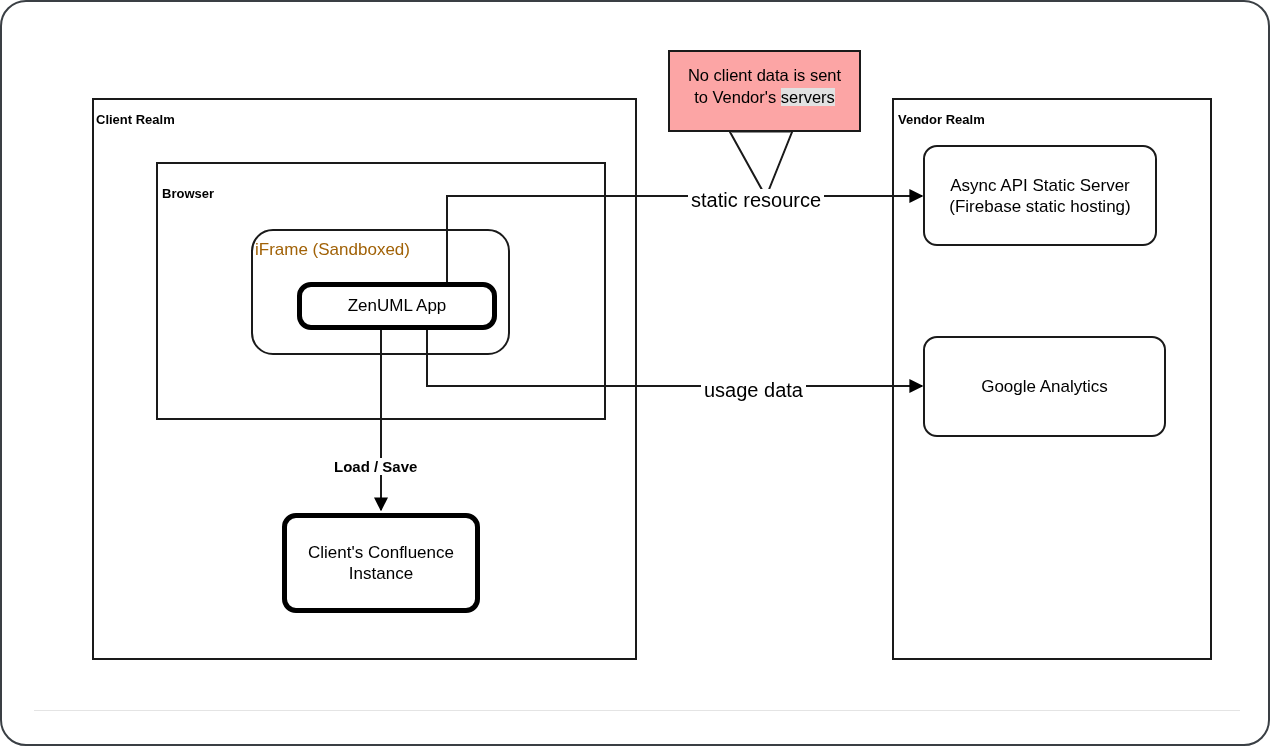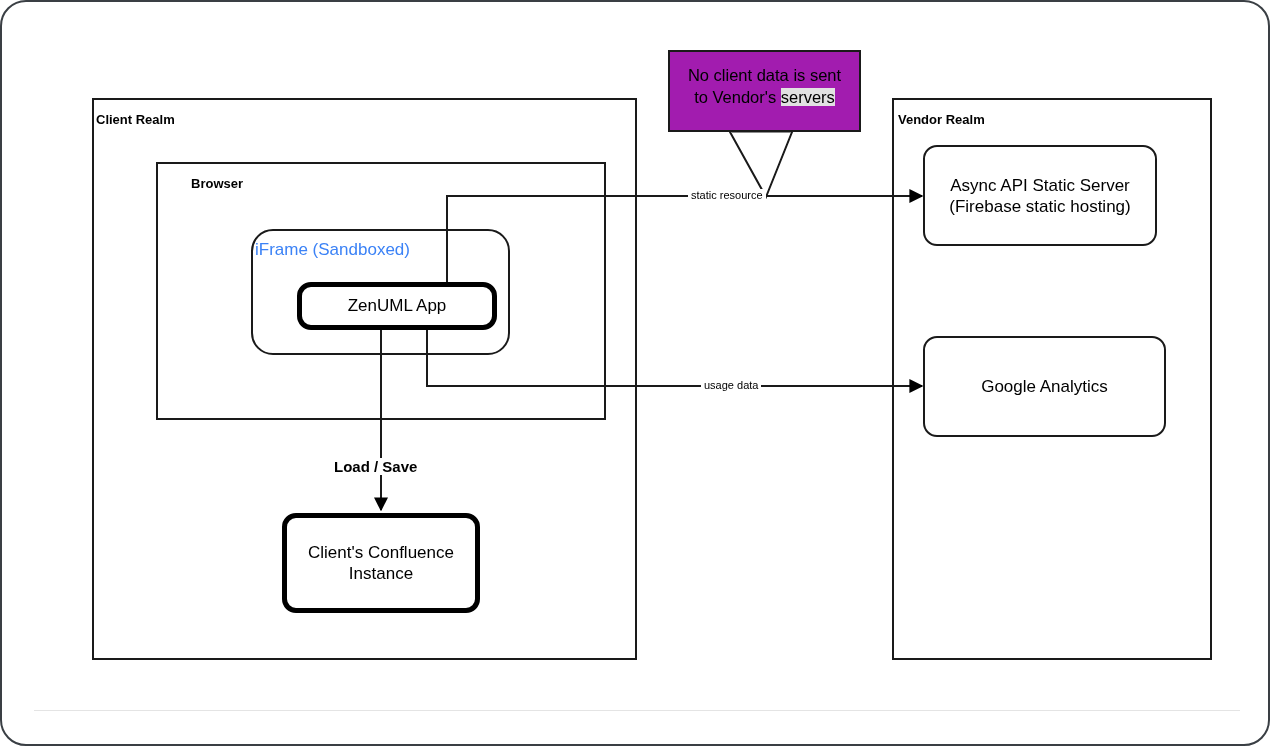--- a/index.html
+++ b/index.html
@@ -24,36 +24,36 @@
     overflow: hidden;
   }
   #canvas {
     position: absolute;
     left: 0; top: 0;
     width: 1270px;
     height: 746px;
   }
   .node-label {
     position: absolute;
-    color: #3b82f6;
+    color: #a16207;
     line-height: 1.22;
     white-space: pre-line;
     text-align: center;
     pointer-events: none;
   }
   .realm-title {
     position: absolute;
     font-weight: bold;
     font-size: 13px;
     color: #000000;
     white-space: nowrap;
   }
   .edge-label {
     position: absolute;
-    font-size: 11px;
+    font-size: 20px;
     color: #000000;
     background: #ffffff;
     padding: 0 3px;
     white-space: nowrap;
     text-align: center;
   }
   .edge-label-bold {
     font-weight: bold;
     font-size: 15px;
   }
@@ -90,21 +90,21 @@
     text-align: center;
     font-size: 17px;
     color: #000000;
     line-height: 1.25;
     white-space: pre-line;
   }
   .callout {
     position: absolute;
     box-sizing: border-box;
     border: 2px solid #1a1a1a;
-    background: #a21caf;
+    background: #fca5a5;
     font-size: 16.5px;
     color: #000000;
     line-height: 1.35;
     text-align: center;
     padding-top: 12px;
   }
   .hl {
     background: #e2e2e2;
   }
   .divider {
@@ -140,21 +140,21 @@
     <g>
       <path d="M 728 130 L 764 195 L 790 130 Z" fill="#ffffff" stroke="#1a1a1a" stroke-width="2" stroke-linejoin="miter"></path>
       <path d="M 729 129 L 789 129" stroke="#ffffff" stroke-width="3"></path>
     </g>
   </svg>
 
   <div class="box realm-box" style="left:90px; top:96px; width:545px; height:562px;"></div>
   <div class="realm-title" style="left:94px; top:110px;">Client Realm</div>
 
   <div class="box browser-box" style="left:154px; top:160px; width:450px; height:258px;"></div>
-  <div class="realm-title" style="left:160px; top:174px;margin-left:29px;">Browser</div>
+  <div class="realm-title" style="left:160px; top:184px;">Browser</div>
 
   <div class="box iframe-box" style="left:249px; top:227px; width:259px; height:126px;"></div>
   <div class="node-label" style="left:253px; top:238px; font-size:17px; text-align:left;">iFrame (Sandboxed)</div>
 
   <div class="box node-thick" style="left:279px; top:280px; width:200px; height:48px;margin-left:16px;">
     <div class="node-inner">ZenUML App</div>
   </div>
 
   <div class="edge-label edge-label-bold" style="left:329px; top:456px;">Load / Save</div>
 

